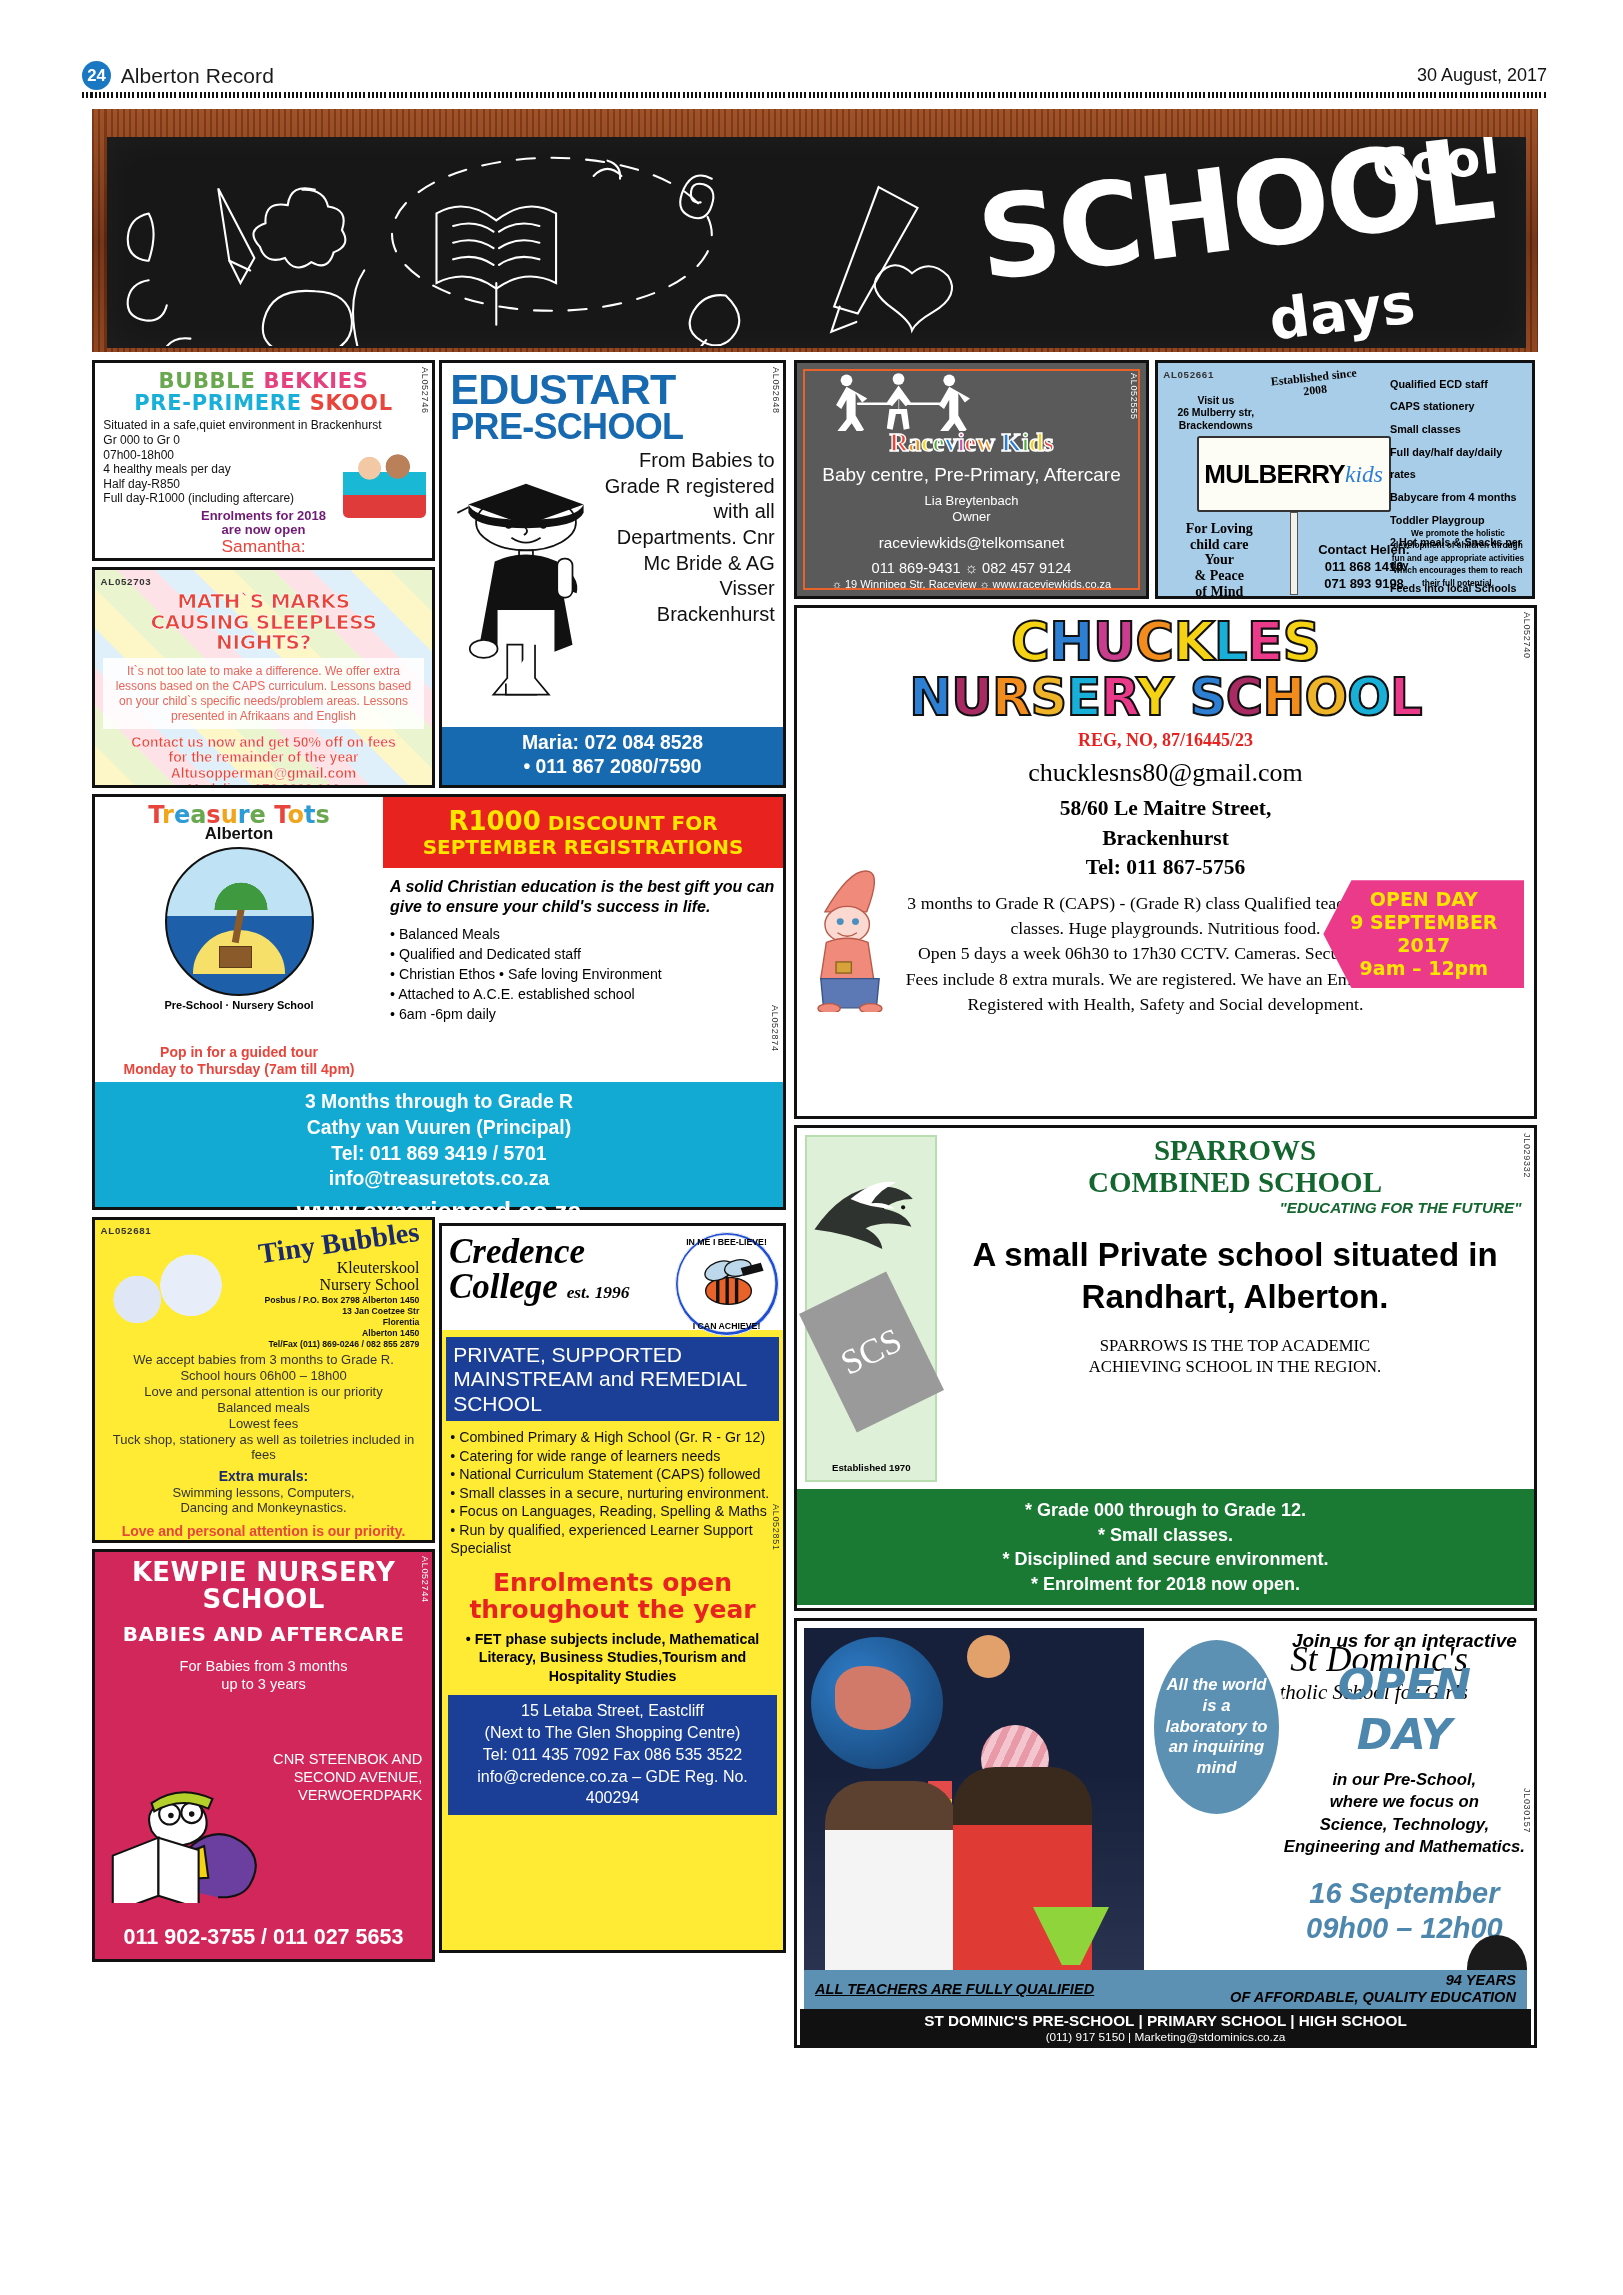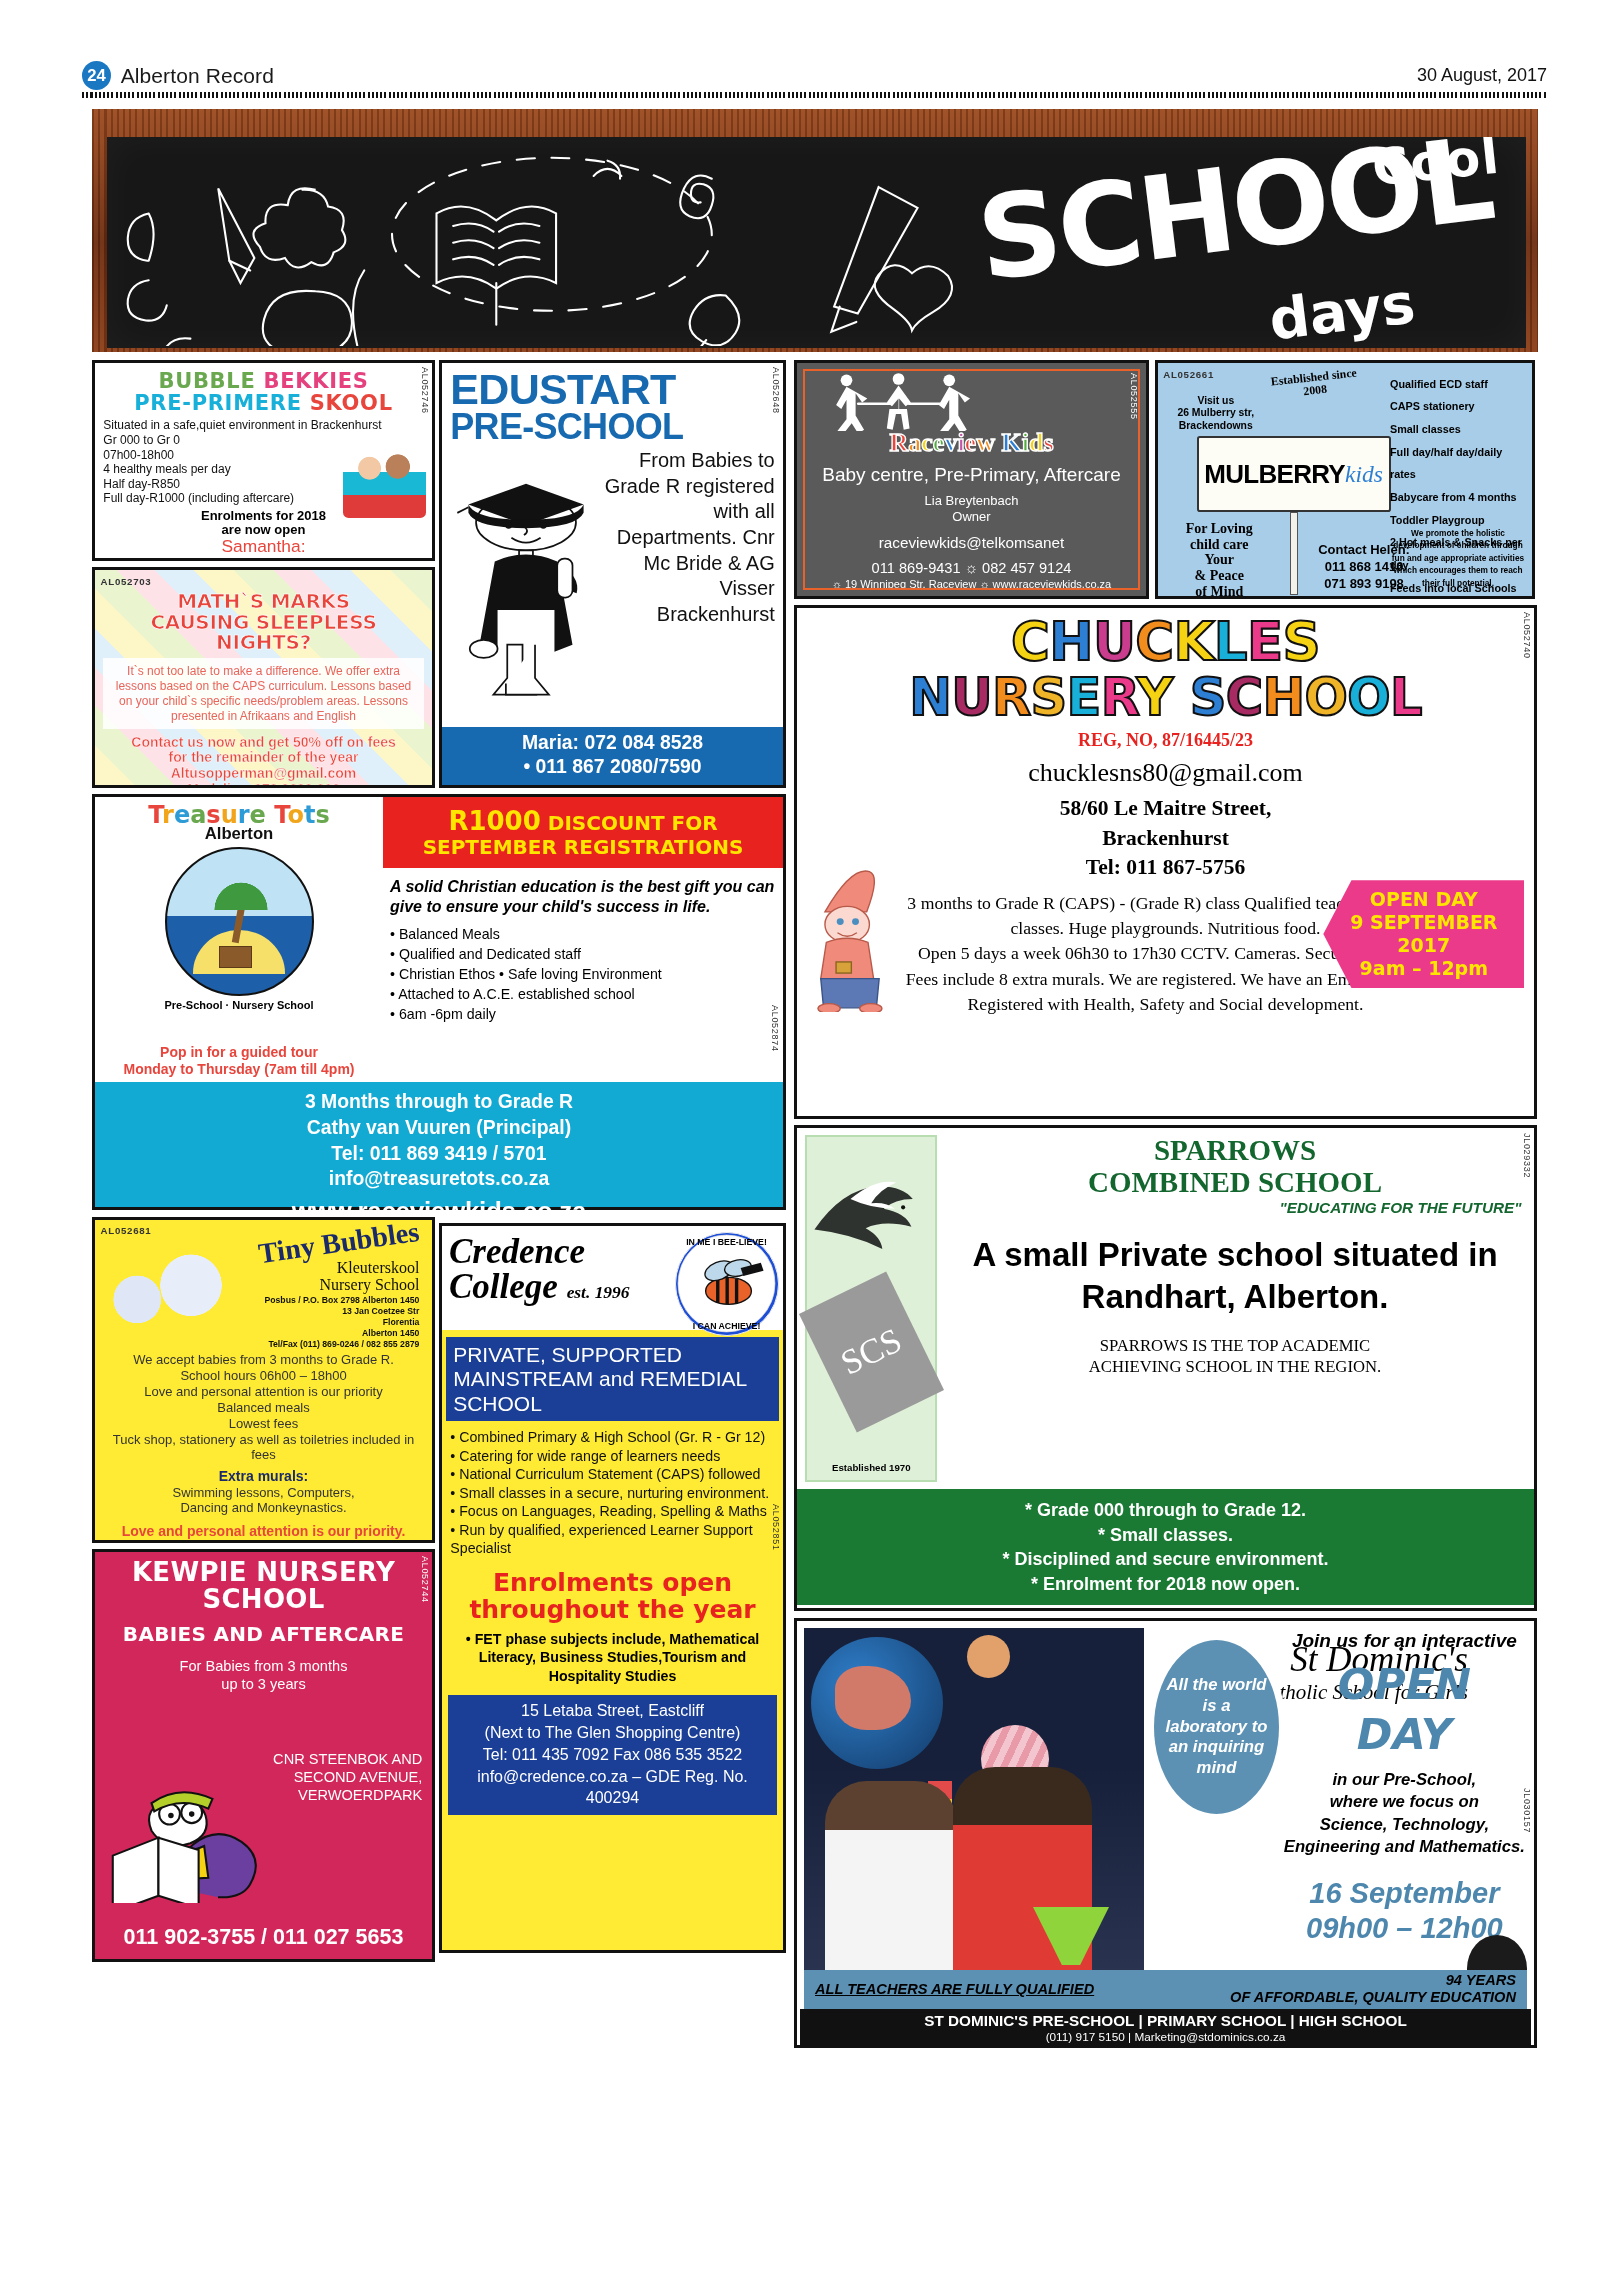--- a/index.html
+++ b/index.html
@@ -80,21 +80,21 @@
   }
   .adcode.tl{left:5.6px;right:auto;top:5.6px;writing-mode:horizontal-tb;font-size:9.7px;font-weight:bold;}
 
   
   .bekkies{height:201px;padding:7px 8.3px;}
   .bek-title{ text-align:center;font-size:21px;font-weight:bold;letter-spacing:0.7px;line-height:1.05;
     font-family:"DejaVu Sans", sans-serif;}
   .bek-title .g{color:#6aa84f;} .bek-title .p{color:#e5417e;}
   .bek-title .c{color:#18b0d8;} .bek-title .r{color:#e8453c;}
   .bek-body{font-size:12px;line-height:1.22;color:#111;margin-top:4.2px;}
-  .bek-enrol{color:#000000;font-weight:bold;text-align:center;font-size:13px;margin-top:2.8px;line-height:1.1;}
+  .bek-enrol{color:#701a75;font-weight:bold;text-align:center;font-size:13px;margin-top:2.8px;line-height:1.1;}
   .bek-name{color:#e8453c;text-align:center;font-size:17.4px;line-height:1.05;}
   .bek-tel{color:#e8453c;text-align:center;font-size:19px;}
   .bek-kids{
     position:absolute;right:5.6px;bottom:40px;width:83px;height:83px;border-radius:5.6px;
     background:
       radial-gradient(circle at 32% 40%, #f2c9a4 0 11px, transparent 11.8px),
       radial-gradient(circle at 66% 38%, #b9805a 0 11.8px, transparent 12.5px),
       linear-gradient(180deg,#fff 0 45%, #19b9d6 45% 72%, #e03b3b 72% 100%);
   }
 
@@ -416,21 +416,21 @@
             <div>• Attached to A.C.E. established school</div>
             <div>• 6am -6pm daily</div>
           </div>
         </div>
       </div>
       <div class="tots-blue">
         <div>3 Months through to Grade R</div>
         <div>Cathy van Vuuren (Principal)</div>
         <div>Tel: 011 869 3419 / 5701</div>
         <div>info@treasuretots.co.za</div>
-        <div class="www">www.raceviewkids.co.za</div>
+        <div class="www">www.experienced.co.za</div>
       </div>
     </div>
 
     <div class="ad tiny" style="margin-top:6.2px;">
       <div class="adcode tl">AL052681</div>
       <div class="tiny-kids"></div>
       <div class="tiny-brand">
         <div class="tiny-name">Tiny Bubbles</div>
         <div class="tiny-sub">Kleuterskool</div>
         <div class="tiny-sub">Nursery School</div>

